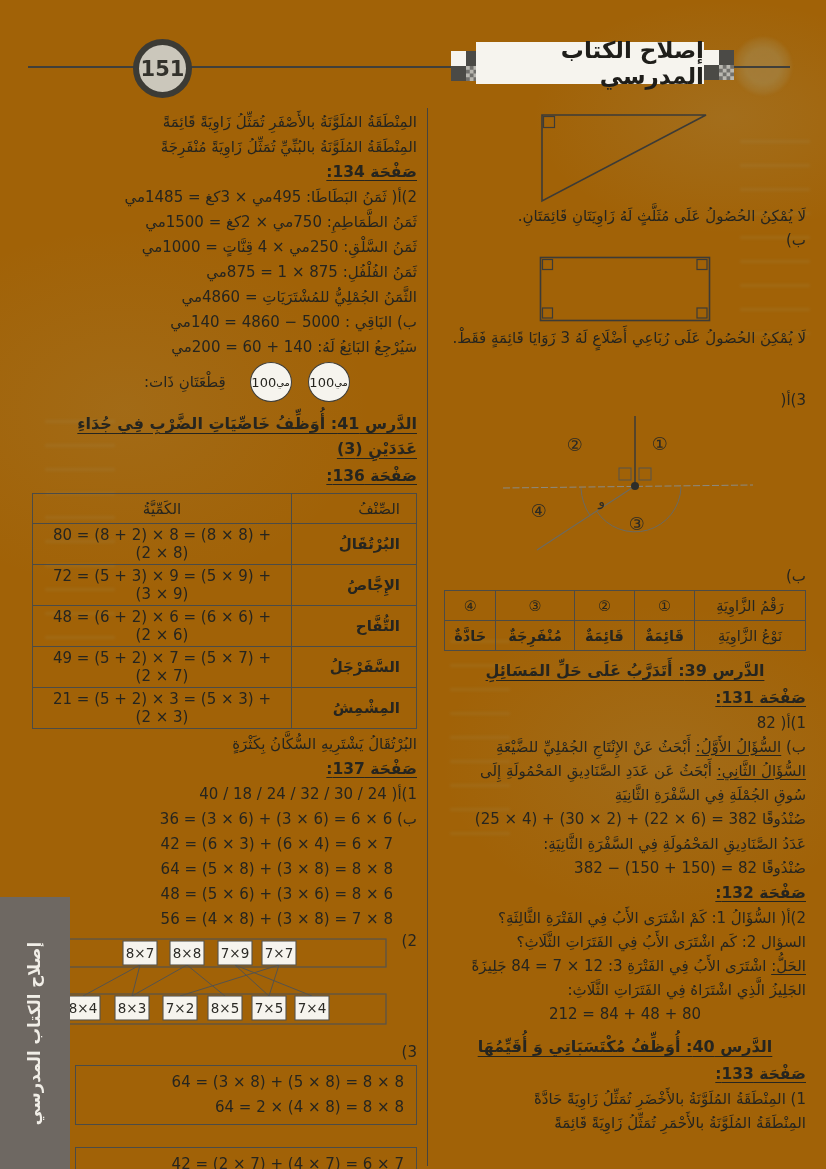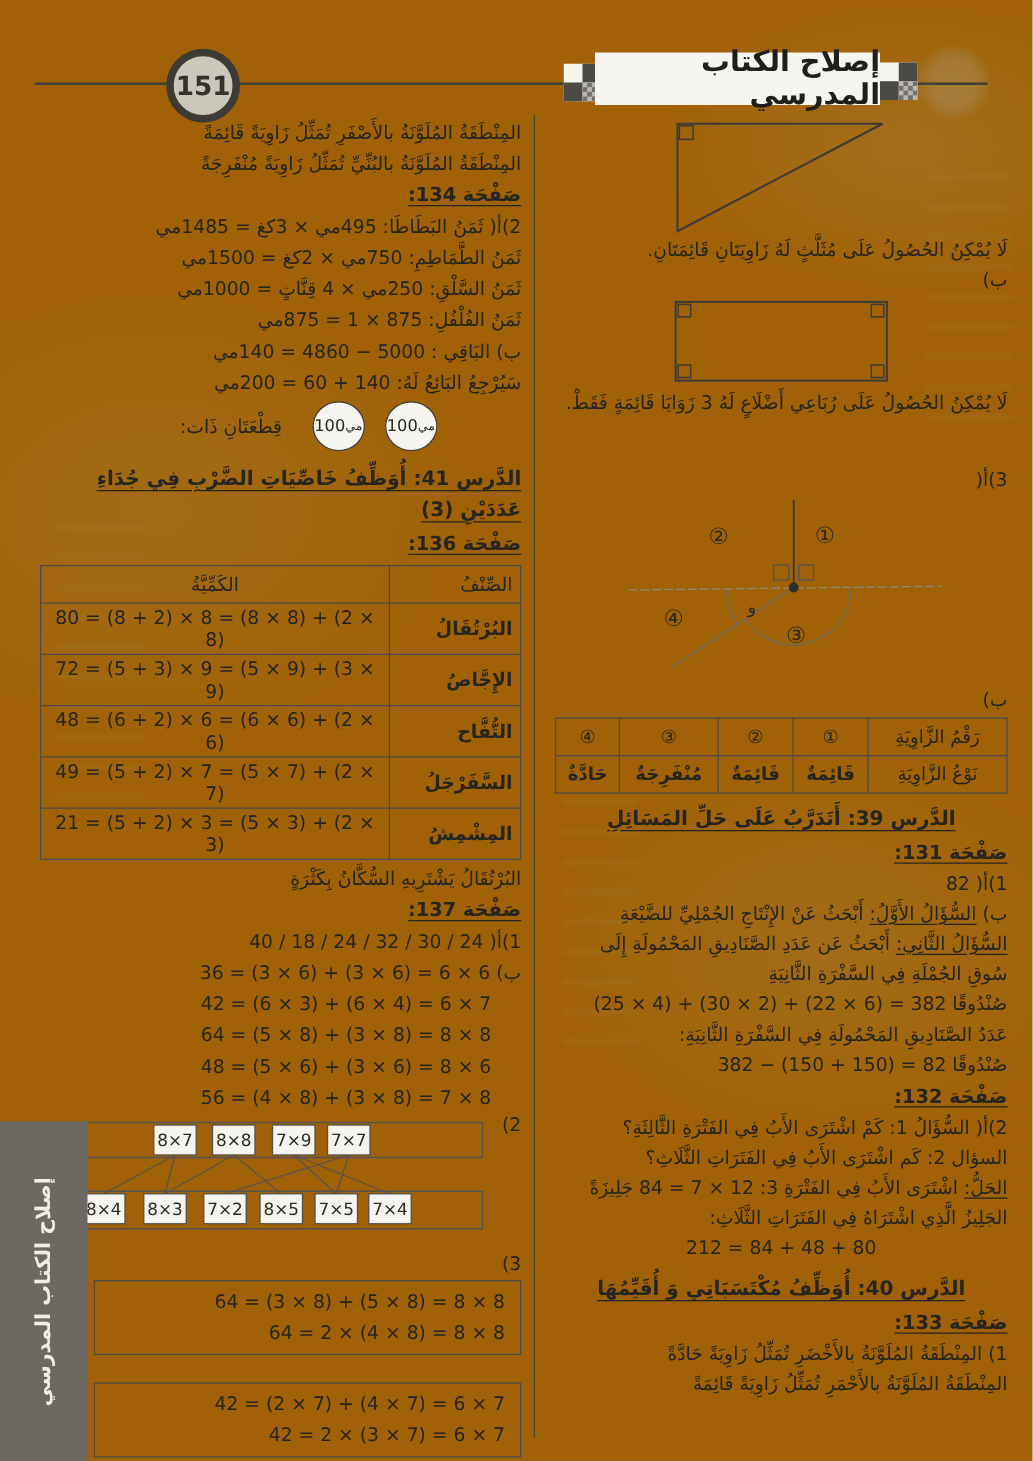--- a/index.html
+++ b/index.html
@@ -21,39 +21,39 @@
     font-size:21px;font-weight:bold;color:#33322c;}
   .hdr-title{position:absolute;top:42px;left:476px;width:228px;height:42px;background:#f6f4ee;
     display:flex;align-items:center;justify-content:center;font-size:23px;font-weight:bold;color:#1f1e1a;direction:rtl;}
   .motif{position:absolute;width:30px;height:30px;background:#f6f4ee;}
   .motif .sq{position:absolute;width:15px;height:15px;}
   .sq.dark{background:#4b4a46;}
   .sq.check{background:conic-gradient(#72716d 25%, #b9b7b0 25% 50%, #72716d 50% 75%, #b9b7b0 75%);
     background-size:7.5px 7.5px;}
   .sq.tr{top:0;right:0}.sq.bl{bottom:0;left:0}.sq.br{bottom:0;right:0}
   
-  .cols{position:absolute;top:92px;left:30px;width:782px;height:1058px;display:flex;}
+  .cols{position:absolute;top:108px;left:30px;width:782px;height:1058px;display:flex;}
   .col-left{width:398px;border-right:1.6px solid #45443f;box-sizing:border-box;
     padding:2px 10px 0 2px;direction:rtl;text-align:right;}
   .col-right{flex:1;box-sizing:border-box;padding:0 6px 0 16px;direction:rtl;text-align:right;}
   .ln{font-size:15px;line-height:25px;}
   .ln2{font-size:15px;line-height:24px;}
   .eq{direction:ltr;unicode-bidi:isolate;}
   .eqline{direction:rtl;font-size:15px;line-height:25px;}
   .eqltr{direction:ltr;text-align:right;font-size:15px;line-height:25px;unicode-bidi:isolate;}
   .u{text-decoration:underline;text-underline-offset:3px;}
   .title{font-weight:bold;font-size:16px;text-decoration:underline;text-underline-offset:4px;
     line-height:25px;margin:7px 0 3px;}
   .center{text-align:center;}
   .pglbl{font-weight:bold;font-size:15.5px;line-height:25px;}
   .pglbl .u2{text-decoration:underline;text-underline-offset:3px;}
   .fig{display:flex;justify-content:center;}
   table{border-collapse:collapse;}
   .t136{width:100%;margin:4px 0 3px;}
-  .t136 td{border:1.3px solid #4c4b46;padding:2px 6px;font-size:15px;height:25px;}
+  .t136 td{border:1.3px solid #4c4b46;padding:2px 16px;font-size:15px;height:25px;}
   .t136 .item{width:92px;font-weight:bold;}
   .t136 .qty{direction:ltr;text-align:center;}
   .t-ang{width:100%;margin:2px 0 6px;}
   .t-ang td{border:1.3px solid #4c4b46;padding:2px 4px;font-size:14.5px;height:25px;text-align:center;}
   .t-ang .hcol{width:102px;}
   .t-ang .type{font-weight:bold;}
   .coins{display:flex;direction:ltr;align-items:center;gap:16px;padding-left:112px;height:44px;}
   .coins .clabel{font-size:15px;direction:rtl;margin-right:8px;}
   .coin{width:40px;height:38px;border:1.7px solid #3f3e3a;border-radius:50%;background:#f6f4ee;
     display:flex;flex-direction:row;align-items:center;justify-content:center;line-height:11px;}
@@ -100,20 +100,21 @@
     <div class="col-left">
       <div class="ln">المِنْطَقَةُ المُلَوَّنَةُ بالأَصْفَرِ تُمَثِّلُ زَاوِيَةً قَائِمَةً</div>
       <div class="ln">المِنْطَقَةُ المُلَوَّنَةُ بالبُنِّيِّ تُمَثِّلُ زَاوِيَةً مُنْفَرِجَةً</div>
 
       <div class="pglbl"><span class="u2">صَفْحَة 134:</span></div>
 
       <div class="ln"><span class="numlbl">2)أ(</span> <span>ثَمَنُ البَطَاطَا: 495مي × 3كغ = 1485مي</span></div>
       <div class="ln">ثَمَنُ الطَّمَاطِمِ: 750مي × 2كغ = 1500مي</div>
       <div class="ln">ثَمَنُ السَّلْقِ: 250مي × 4 قِنَّاتٍ = 1000مي</div>
       <div class="ln">ثَمَنُ الفُلْفُلِ: 875 × 1 = 875مي</div>
+      <div class="ln">الثَّمَنُ الجُمْلِيُّ للمُشْتَرَيَاتِ = 4860مي</div>
       <div class="ln"><span class="numlbl">ب)</span> <span>البَاقِي : 5000 − 4860 = 140مي</span></div>
       <div class="ln">سَيُرْجِعُ البَائِعُ لَهُ: 140 + 60 = 200مي</div>
 
       <div class="coins">
         <span class="clabel">قِطْعَتَانِ ذَات:</span>
         <span class="coin">
           <span class="v">100</span>
           <span class="un">مي</span>
         </span>
         <span class="coin">

